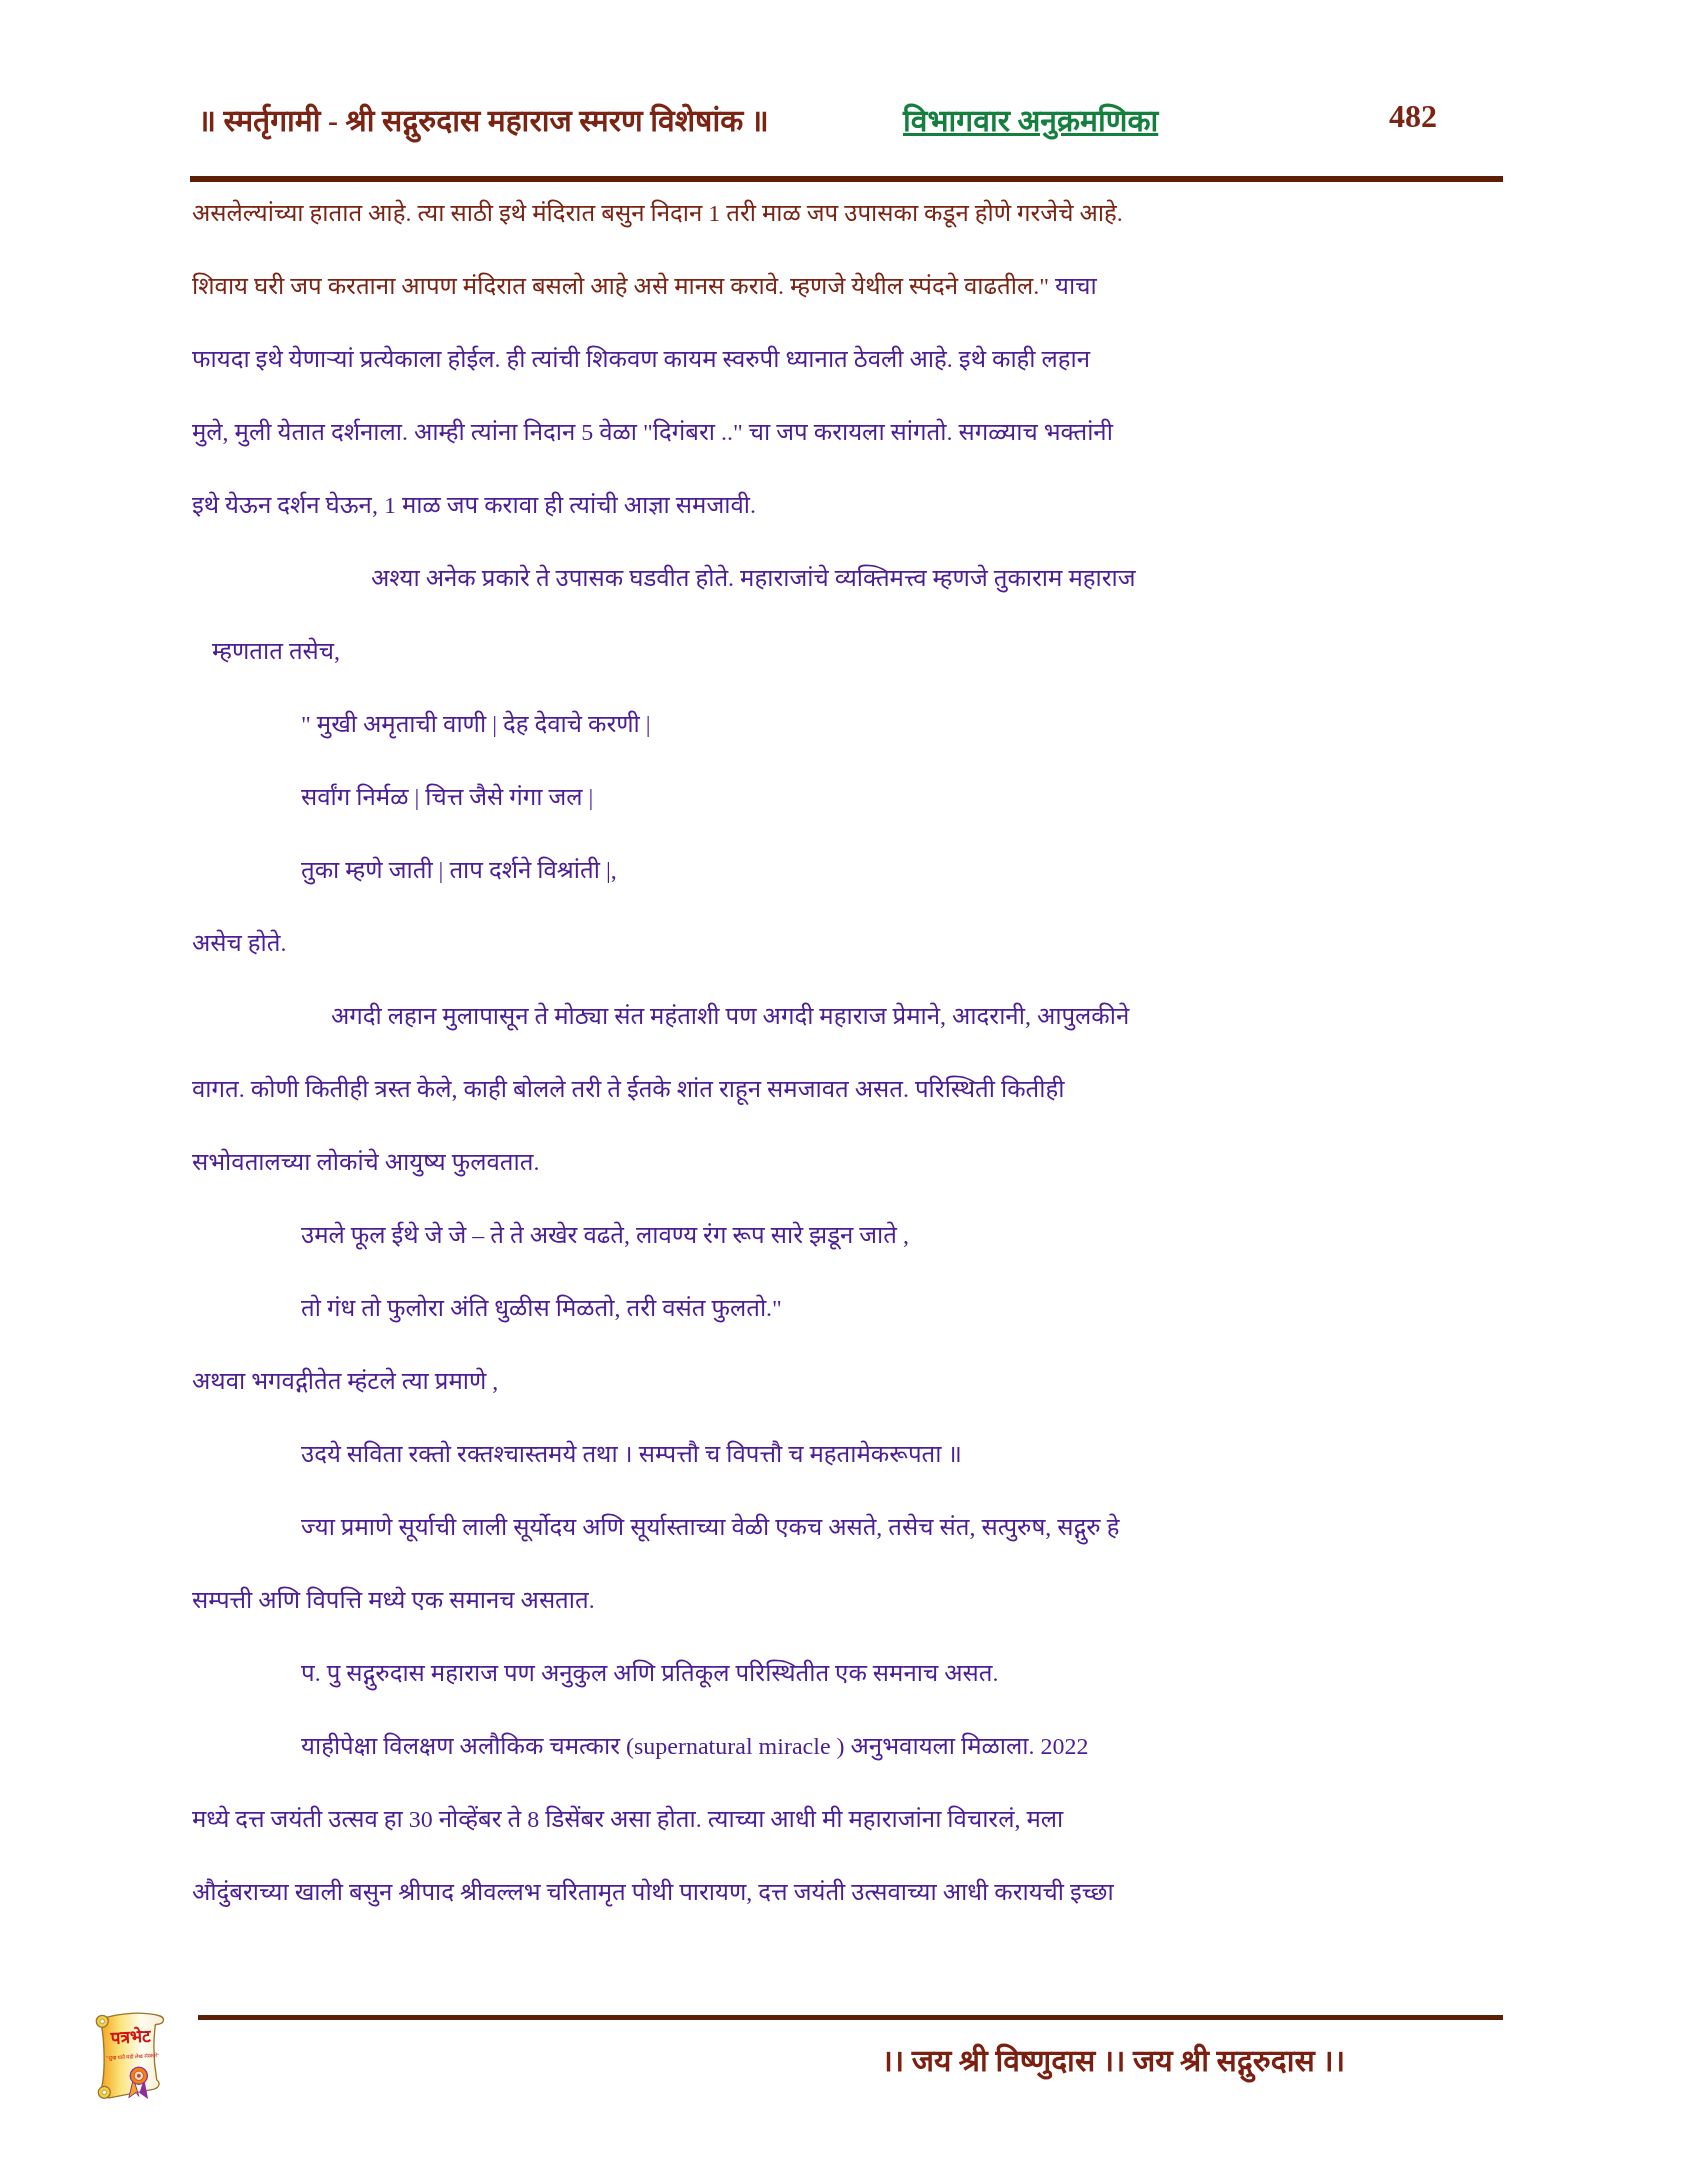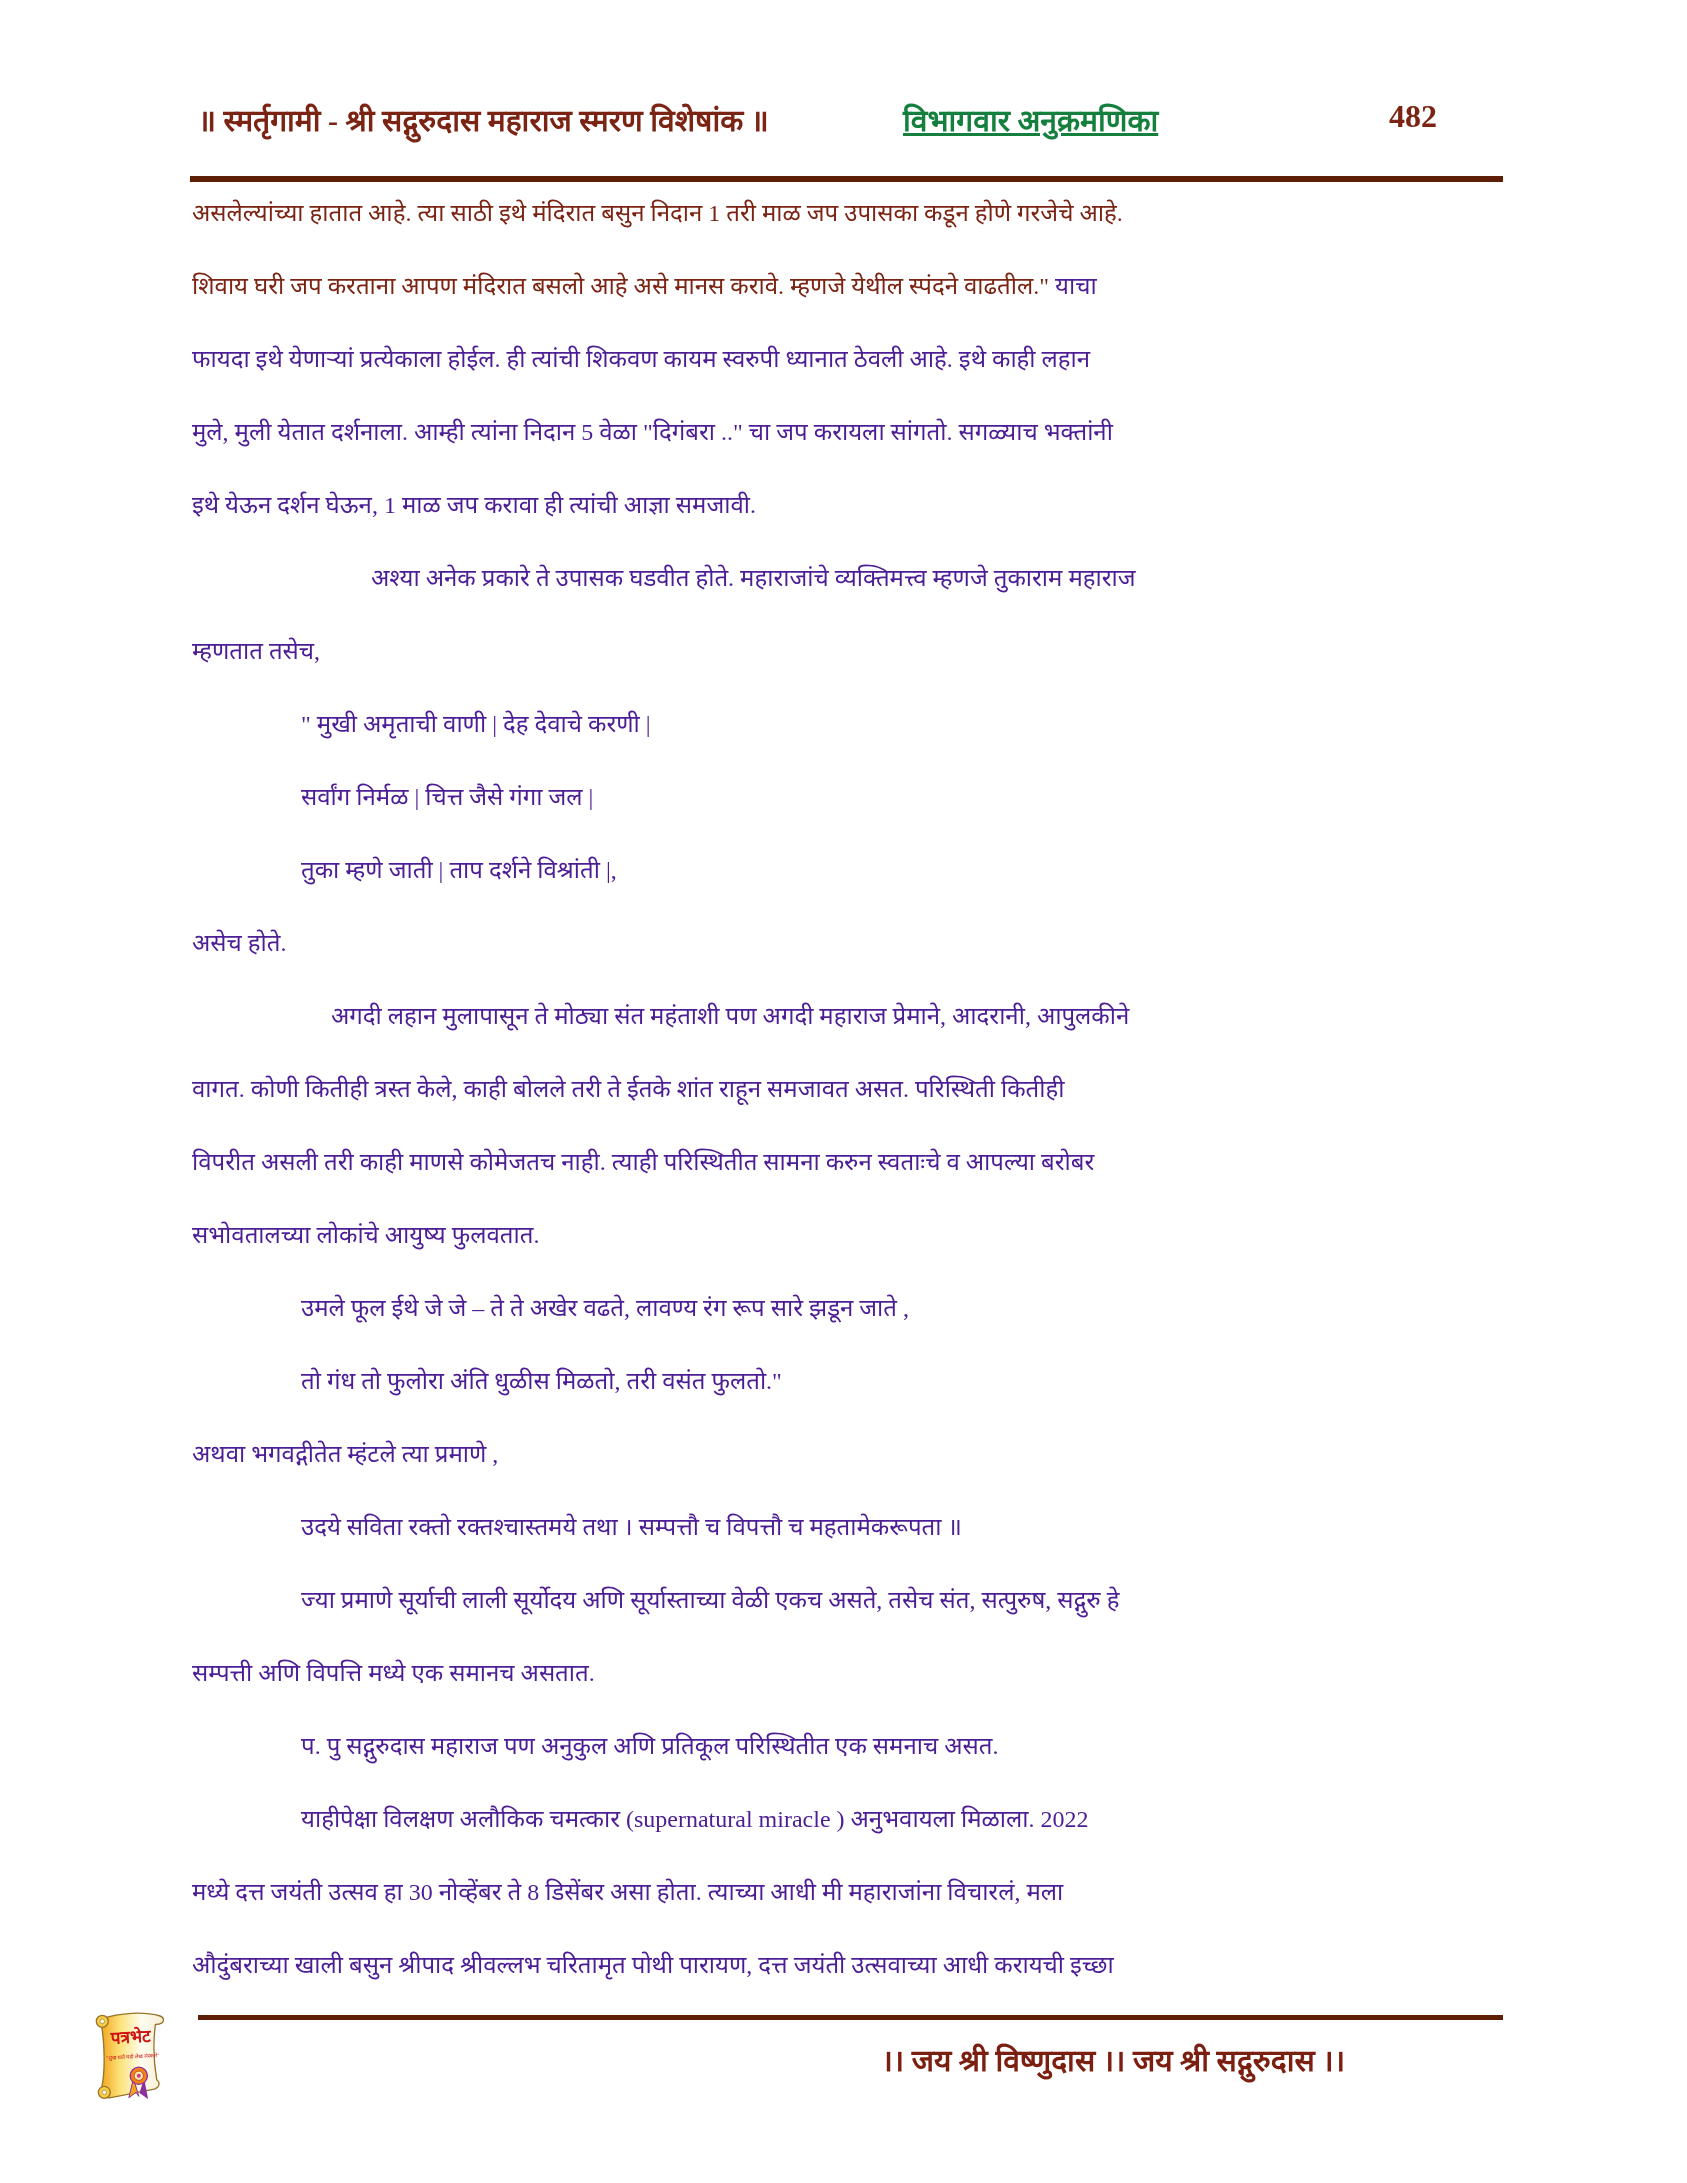--- a/index.html
+++ b/index.html
@@ -86,28 +86,27 @@
   <div class="page-num">482</div>
   <div class="rule-top"></div>
 
   <div class="content">
       <div class="line" style="padding-left: 0px;"><span class="maroon">असलेल्यांच्या हातात आहे. त्या साठी इथे मंदिरात बसुन निदान 1  तरी माळ जप उपासका कडून होणे गरजेचे आहे.</span></div>
       <div class="line" style="padding-left: 0px;"><span class="maroon">शिवाय घरी जप करताना आपण मंदिरात बसलो आहे असे मानस करावे.  म्हणजे येथील स्पंदने वाढतील." </span><span class="ink">याचा</span></div>
       <div class="line" style="padding-left: 0px;"><span class="ink">फायदा इथे येणाऱ्यां प्रत्येकाला होईल.  ही त्यांची शिकवण कायम स्वरुपी ध्यानात ठेवली आहे. इथे काही लहान</span></div>
       <div class="line" style="padding-left: 0px;"><span class="ink">मुले,  मुली येतात दर्शनाला.  आम्ही त्यांना निदान 5 वेळा "दिगंबरा .." चा जप करायला सांगतो. सगळ्याच भक्तांनी</span></div>
       <div class="line" style="padding-left: 0px;"><span class="ink">इथे येऊन दर्शन घेऊन,  1 माळ जप करावा ही त्यांची आज्ञा समजावी.</span></div>
       <div class="line" style="padding-left: 179px;"><span class="ink">अश्या अनेक प्रकारे ते उपासक घडवीत होते. महाराजांचे व्यक्तिमत्त्व म्हणजे तुकाराम महाराज</span></div>
-      <div class="line" style="padding-left: 0px;"><span class="ink">म्हणतात तसेच,</span></div>
+      <div class="line" style="padding-left: 0px; margin-left: 20px;"><span class="ink">म्हणतात तसेच,</span></div>
       <div class="line" style="padding-left: 109px;"><span class="ink">" मुखी अमृताची वाणी | देह देवाचे करणी |</span></div>
       <div class="line" style="padding-left: 109px;"><span class="ink">सर्वांग निर्मळ | चित्त जैसे गंगा जल |</span></div>
       <div class="line" style="padding-left: 109px;"><span class="ink">तुका म्हणे जाती | ताप दर्शने विश्रांती |,</span></div>
       <div class="line" style="padding-left: 0px;"><span class="ink">असेच होते.</span></div>
       <div class="line" style="padding-left: 139px;"><span class="ink">अगदी लहान मुलापासून ते मोठ्या संत महंताशी पण अगदी महाराज प्रेमाने, आदरानी, आपुलकीने</span></div>
       <div class="line" style="padding-left: 0px;"><span class="ink">वागत. कोणी कितीही त्रस्त केले, काही बोलले तरी ते ईतके शांत राहून समजावत असत. परिस्थिती कितीही</span></div>
-      <div class="line" style="padding-left: 0px;"><span class="ink">विपरीत असली तरी काही माणसे कोमेजतच नाही. त्याही परिस्थितीत सामना करुन स्वताःचे व आपल्या बरोबर</span></div>
       <div class="line" style="padding-left: 0px;"><span class="ink">सभोवतालच्या लोकांचे आयुष्य फुलवतात.</span></div>
       <div class="line" style="padding-left: 109px;"><span class="ink">उमले फूल ईथे जे जे  – ते ते अखेर वढते, लावण्य रंग रूप सारे झडून जाते ,</span></div>
       <div class="line" style="padding-left: 109px;"><span class="ink">तो गंध तो फुलोरा अंति धुळीस मिळतो,  तरी वसंत फुलतो."</span></div>
       <div class="line" style="padding-left: 0px;"><span class="ink">अथवा भगवद्गीतेत  म्हंटले त्या प्रमाणे ,</span></div>
       <div class="line" style="padding-left: 109px;"><span class="ink">उदये सविता रक्तो रक्तश्चास्तमये तथा । सम्पत्तौ च विपत्तौ च महतामेकरूपता ॥</span></div>
       <div class="line" style="padding-left: 109px;"><span class="ink">ज्या प्रमाणे सूर्याची लाली सूर्योदय अणि सूर्यास्ताच्या वेळी एकच असते, तसेच  संत, सत्पुरुष, सद्गुरु हे</span></div>
       <div class="line" style="padding-left: 0px;"><span class="ink">सम्पत्ती अणि विपत्ति मध्ये एक समानच असतात.</span></div>
       <div class="line" style="padding-left: 109px;"><span class="ink">प. पु सद्गुरुदास महाराज पण अनुकुल अणि प्रतिकूल परिस्थितीत एक समनाच असत.</span></div>
       <div class="line" style="padding-left: 109px;"><span class="ink">याहीपेक्षा विलक्षण अलौकिक चमत्कार (supernatural miracle ) अनुभवायला मिळाला.  2022</span></div>
       <div class="line" style="padding-left: 0px;"><span class="ink">मध्ये दत्त जयंती उत्सव हा 30 नोव्हेंबर ते 8 डिसेंबर असा होता.  त्याच्या आधी मी महाराजांना विचारलं,  मला</span></div>

